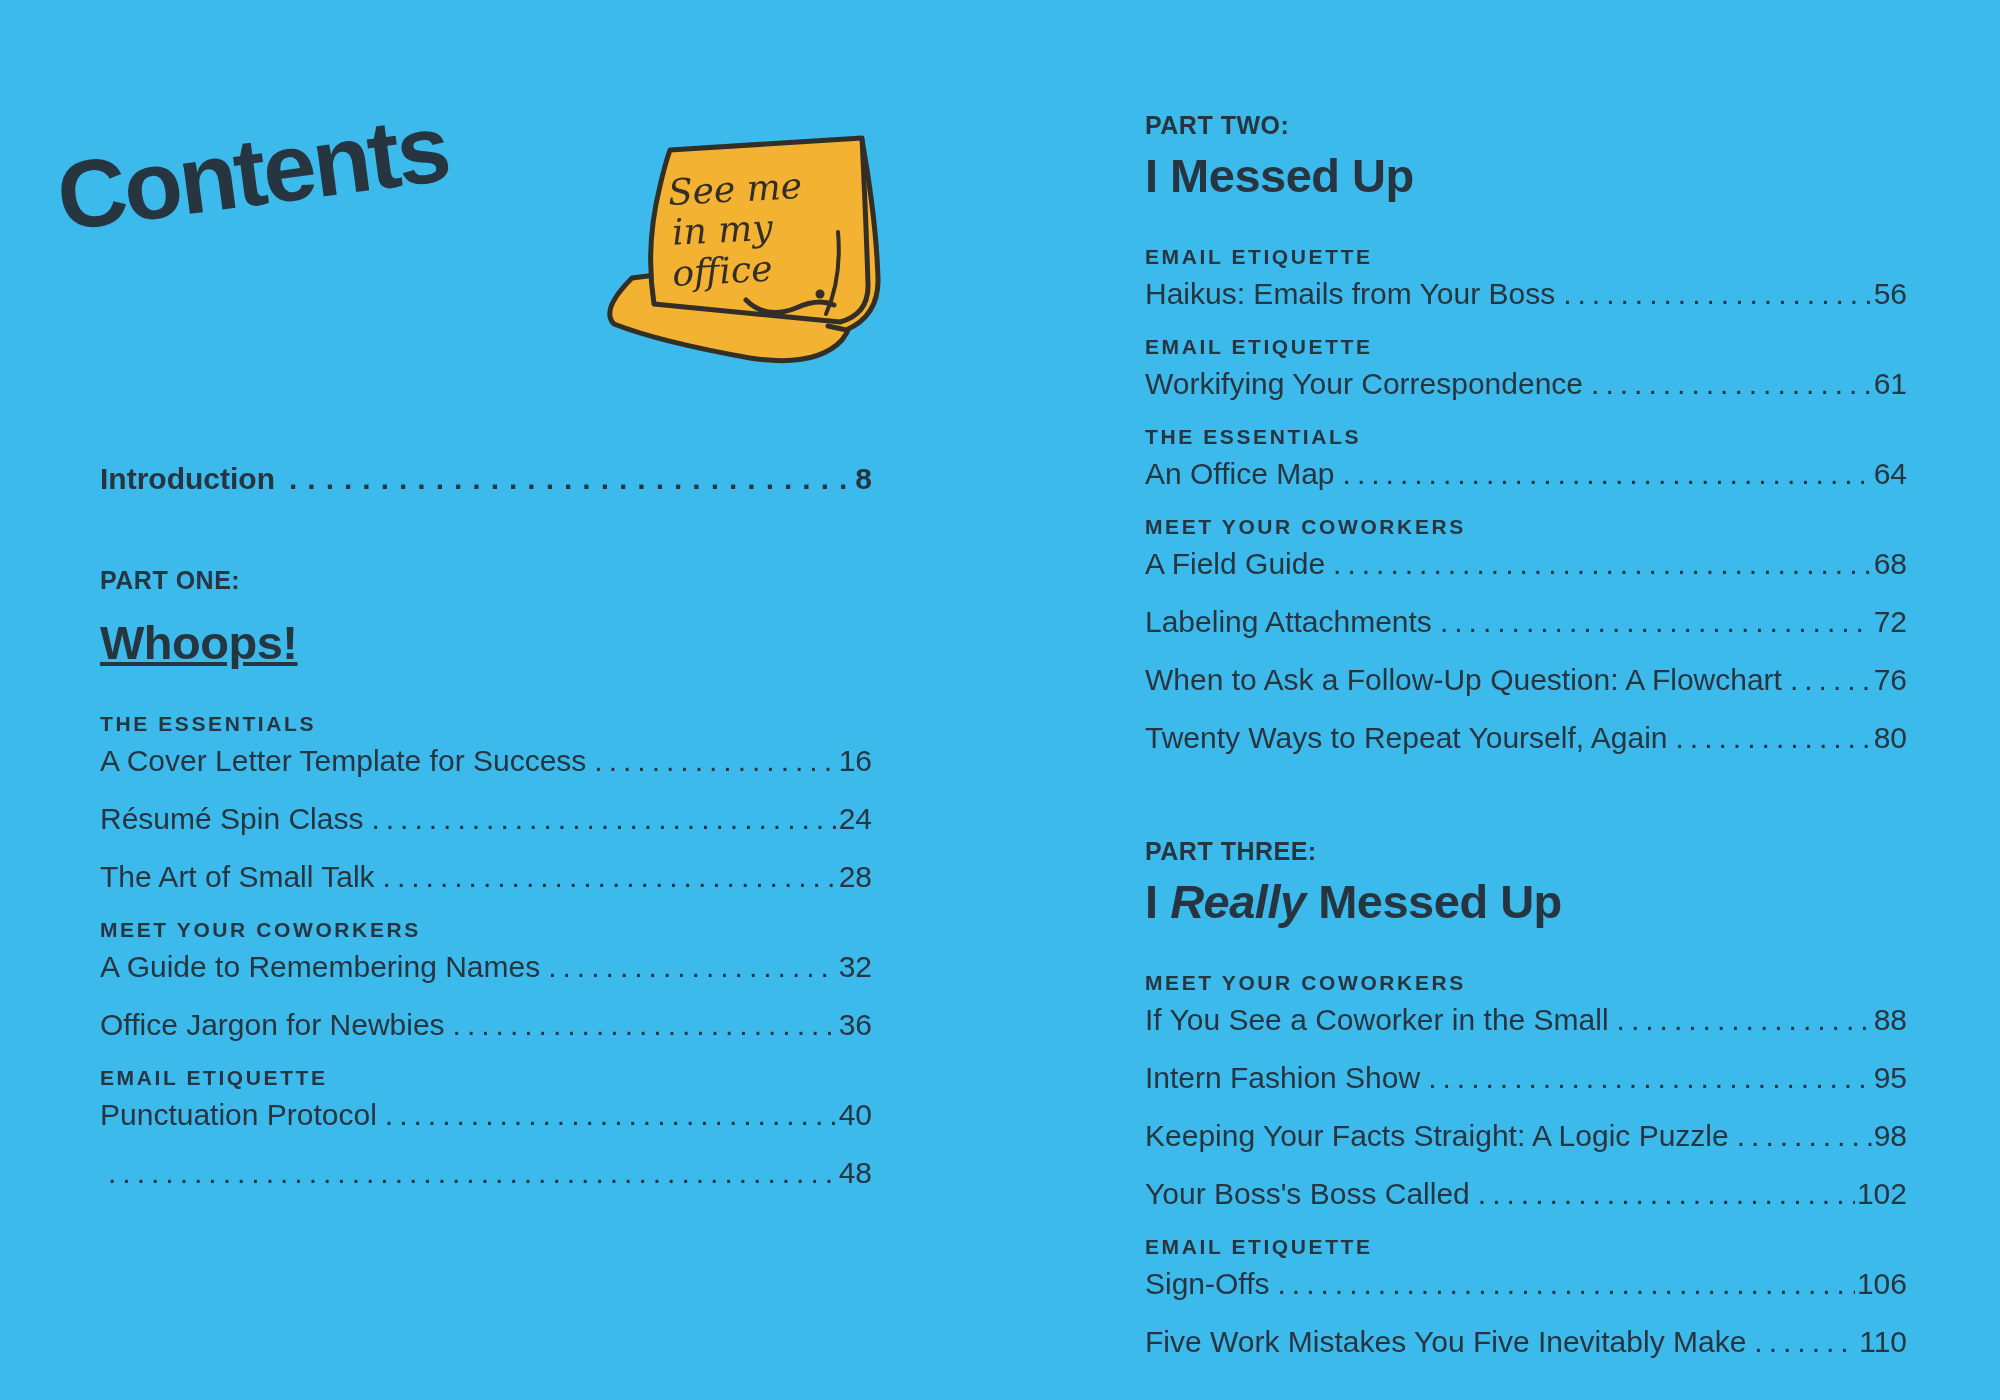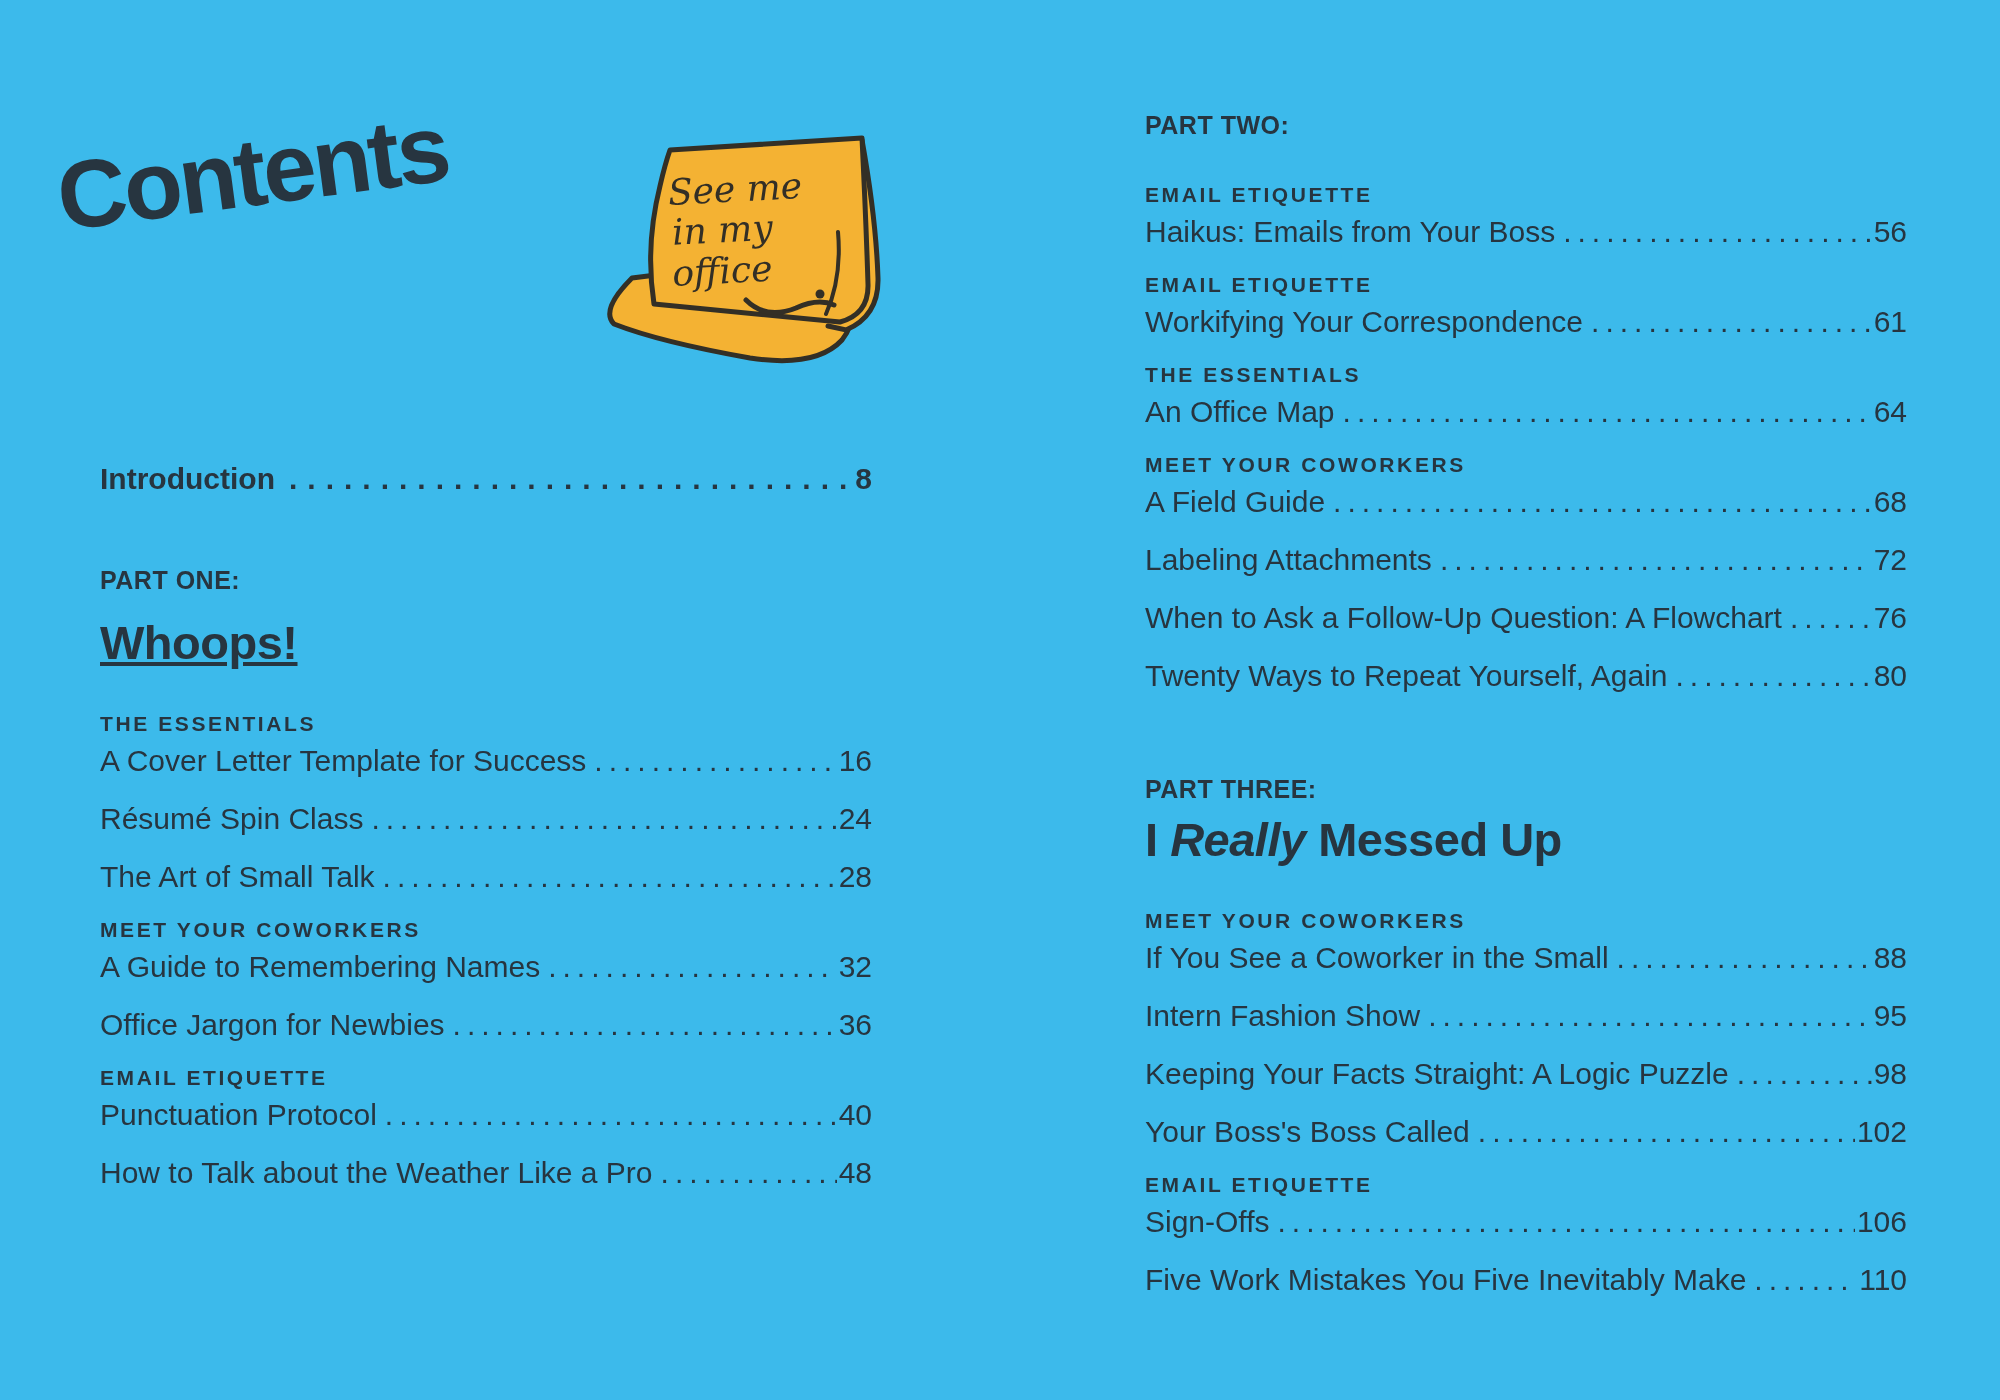--- a/index.html
+++ b/index.html
@@ -131,30 +131,30 @@
     <div class="entry-block">
       <div class="category">EMAIL ETIQUETTE</div>
       <div class="toc-row">
         <span class="t">Punctuation Protocol</span>
         <span class="leader">........................................................................................................................</span>
         <span class="pg">40</span>
       </div>
     </div>
     <div class="entry-block">
       <div class="toc-row">
-        <span class="t">How to Talk about the Weather Like a Pro</span>
         <span class="leader">........................................................................................................................</span>
         <span class="pg">48</span>
       </div>
     </div>
   </div>
 <div class="col col-right" id="col-right">
     <section class="part-section">
       <div class="part-head">
         <div class="kicker">PART TWO:</div>
+        <h2 class="part-title" style="margin: 8px 0px 0px;"><span>I Messed Up</span></h2>
       </div>
       <div class="entry-block">
         <div class="category">EMAIL ETIQUETTE</div>
         <div class="toc-row">
           <span class="t">Haikus: Emails from Your Boss</span>
           <span class="leader">........................................................................................................................</span>
           <span class="pg">56</span>
         </div>
       </div>
       <div class="entry-block">

